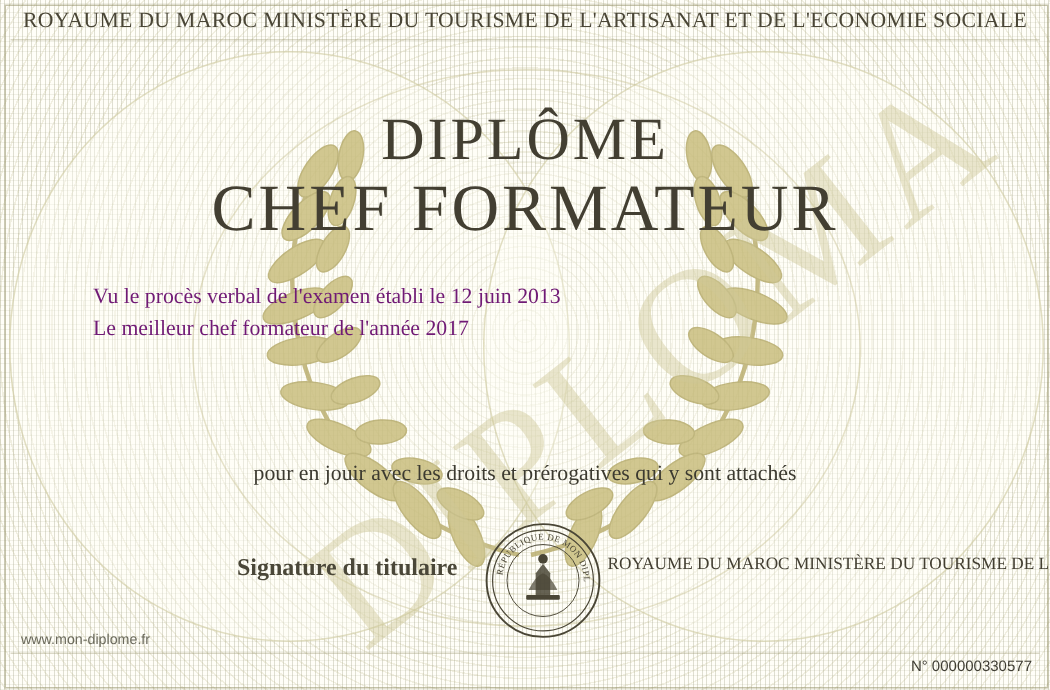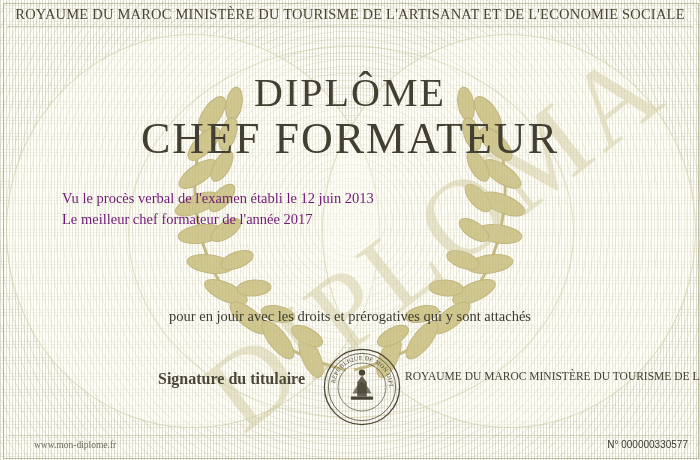--- a/index.html
+++ b/index.html
@@ -190,25 +190,24 @@
     top: 370px;
     font-size: 11.5px;
     color: #433f32;
     white-space: nowrap;
   }
 
   
   .footer-left {
     position: absolute;
     left: 14px;
-    bottom: 10px;
+    bottom: 28px;
     font-size: 9.5px;
     color: #6b6a5c;
-    font-family: Liberation Serif, serif;
-    margin-left: 20px;
+    font-family: Liberation Sans, sans-serif;
   }
   .footer-right {
     position: absolute;
     right: 12px;
     bottom: 10px;
     font-size: 10px;
     color: #3f3d33;
     font-family: "Liberation Sans", sans-serif;
   }
 </style>

